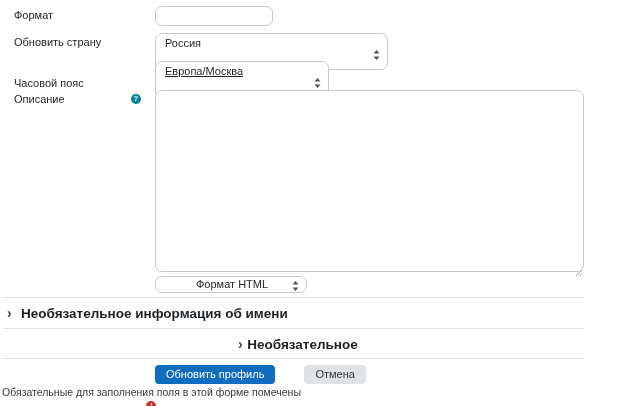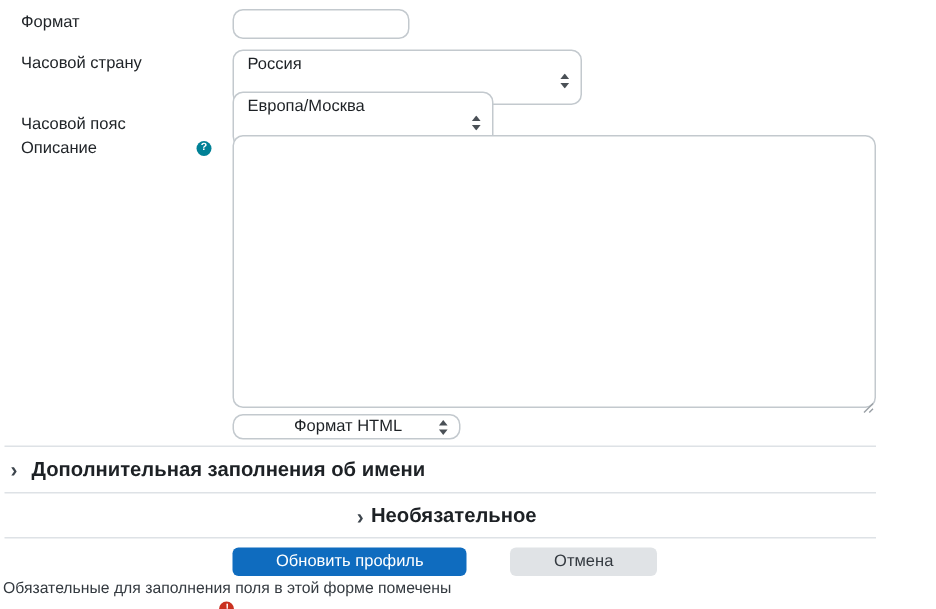--- a/index.html
+++ b/index.html
@@ -48,53 +48,53 @@
   }
   .section-header .chev{
     display:inline-block;width:14px;margin-left:4px;
     font-size:14px;font-weight:bold;color:#3d454d;vertical-align:top;
   }
   .section-header .title{
     font-size:13.5px;font-weight:bold;color:#1d2125;
   }
   .btn-row{position:absolute;left:155px;top:365px;display:flex;gap:5px;}
   .btn{
-    height:19px;border:none;border-radius:4px;padding:0 29px;
+    height:19px;border:none;border-radius:4px;padding:0 11px;
     font-family:inherit;font-size:11px;line-height:19px;cursor:pointer;white-space:nowrap;
   }
   .btn-primary{background:#0f6cbf;color:#ffffff;}
   .btn-secondary{background:#e0e3e6;color:#343a40;margin-left:24px;}
   .required-note{
     position:absolute;left:2px;top:386px;display:flex;align-items:center;gap:3px;
     font-size:10.5px;color:#343a40;white-space:nowrap;flex-direction:column;
   }
   .required-badge{
     width:10px;height:10px;border-radius:50%;background:#ca3120;color:#fff;
     font-size:7px;font-weight:bold;line-height:10px;text-align:center;display:inline-block;
   }
 </style>
 </head>
 <body>
 
 <div class="abs field-label" style="left:14px;top:6px;">Формат</div>
 <input class="text-input" style="left: 155px; top: 6px; width: 118px;" value="">
 
-<div class="abs field-label" style="left:14px;top:33px;">Часовой страну</div>
+<div class="abs field-label" style="left:14px;top:33px;">Обновить страну</div>
 <div class="select" style="left:155px;top:33px;width:233px;">
   <span>Россия</span>
   <span class="arrows">
     <svg width="7" height="10" viewBox="0 0 7 10">
         <path d="M3.5 0L6.4 3.6H0.6Z" fill="#4a5056"></path>
         <path d="M3.5 10L0.6 6.4H6.4Z" fill="#4a5056"></path>
       </svg>
   </span>
 </div>
 
 <div class="abs field-label" style="left:14px;top:74px;">Часовой пояс</div>
-<div class="select" style="left:155px;top:61px;width:174px;">
+<div class="select" style="left:155px;top:61px;width:174px;text-decoration:underline;">
   <span>Европа/Москва</span>
   <span class="arrows">
     <svg width="7" height="10" viewBox="0 0 7 10">
         <path d="M3.5 0L6.4 3.6H0.6Z" fill="#4a5056"></path>
         <path d="M3.5 10L0.6 6.4H6.4Z" fill="#4a5056"></path>
       </svg>
   </span>
 </div>
 
 <div class="abs field-label" style="left:14px;top:90px;">Описание</div>
@@ -113,21 +113,21 @@
     <svg width="7" height="10" viewBox="0 0 7 10">
         <path d="M3.5 0L6.4 3.6H0.6Z" fill="#4a5056"></path>
         <path d="M3.5 10L0.6 6.4H6.4Z" fill="#4a5056"></path>
       </svg>
   </span>
 </div>
 
 <div class="divider" style="top:297px;"></div>
 
 <div class="section-header" style="top:301px;">
-  <span class="chev">›</span><span class="title">Дополнительная заполнения об имени</span>
+  <span class="chev">›</span><span class="title">Необязательное информация об имени</span>
 </div>
 
 <div class="divider" style="top:328px;"></div>
 
 <div class="section-header" style="top:332px;text-align:center;">
   <span class="chev">›</span><span class="title">Необязательное</span>
 </div>
 
 <div class="divider" style="top:358px;"></div>
 

